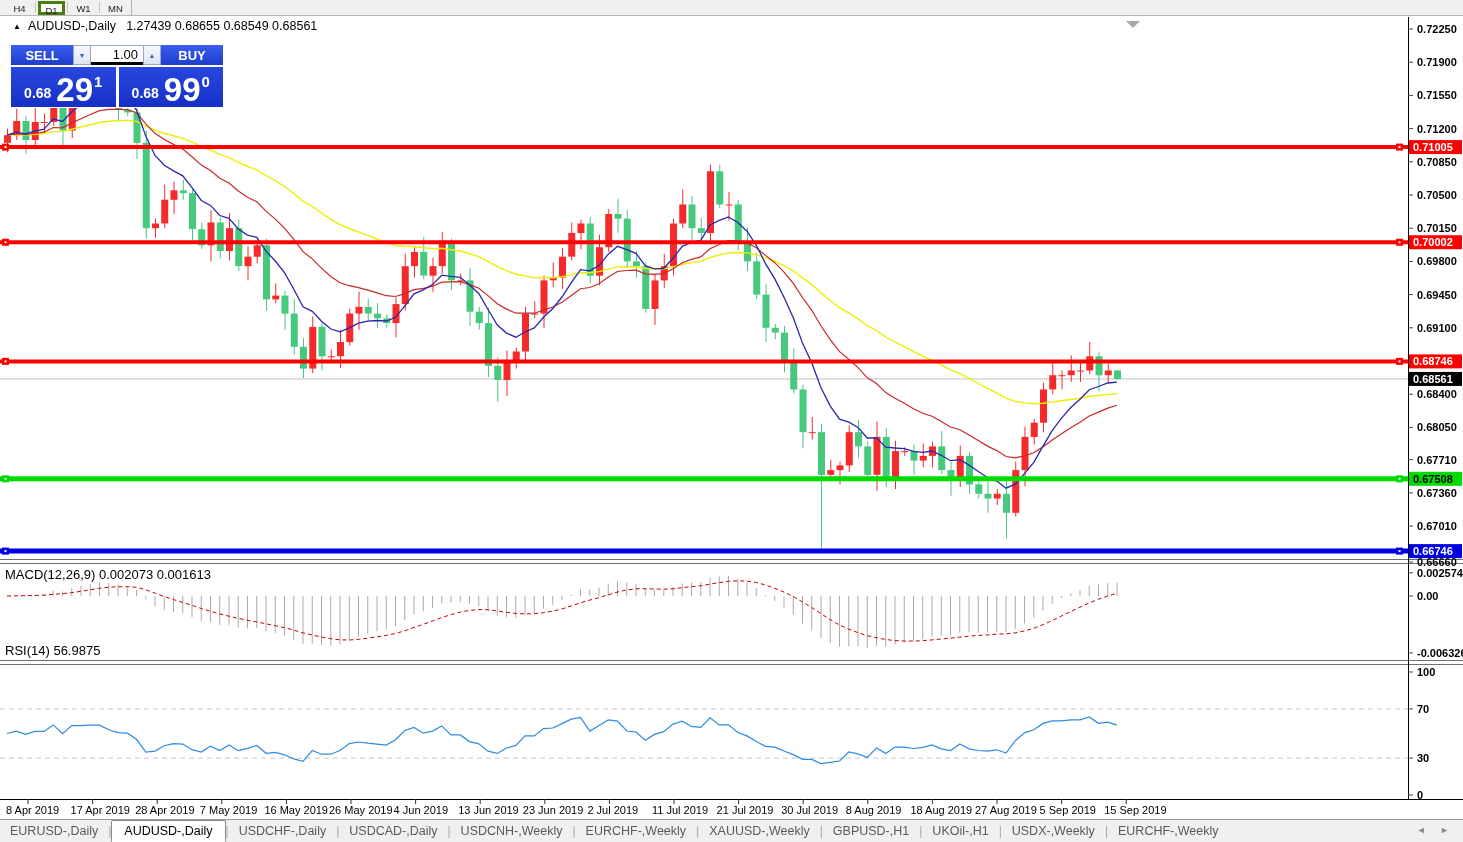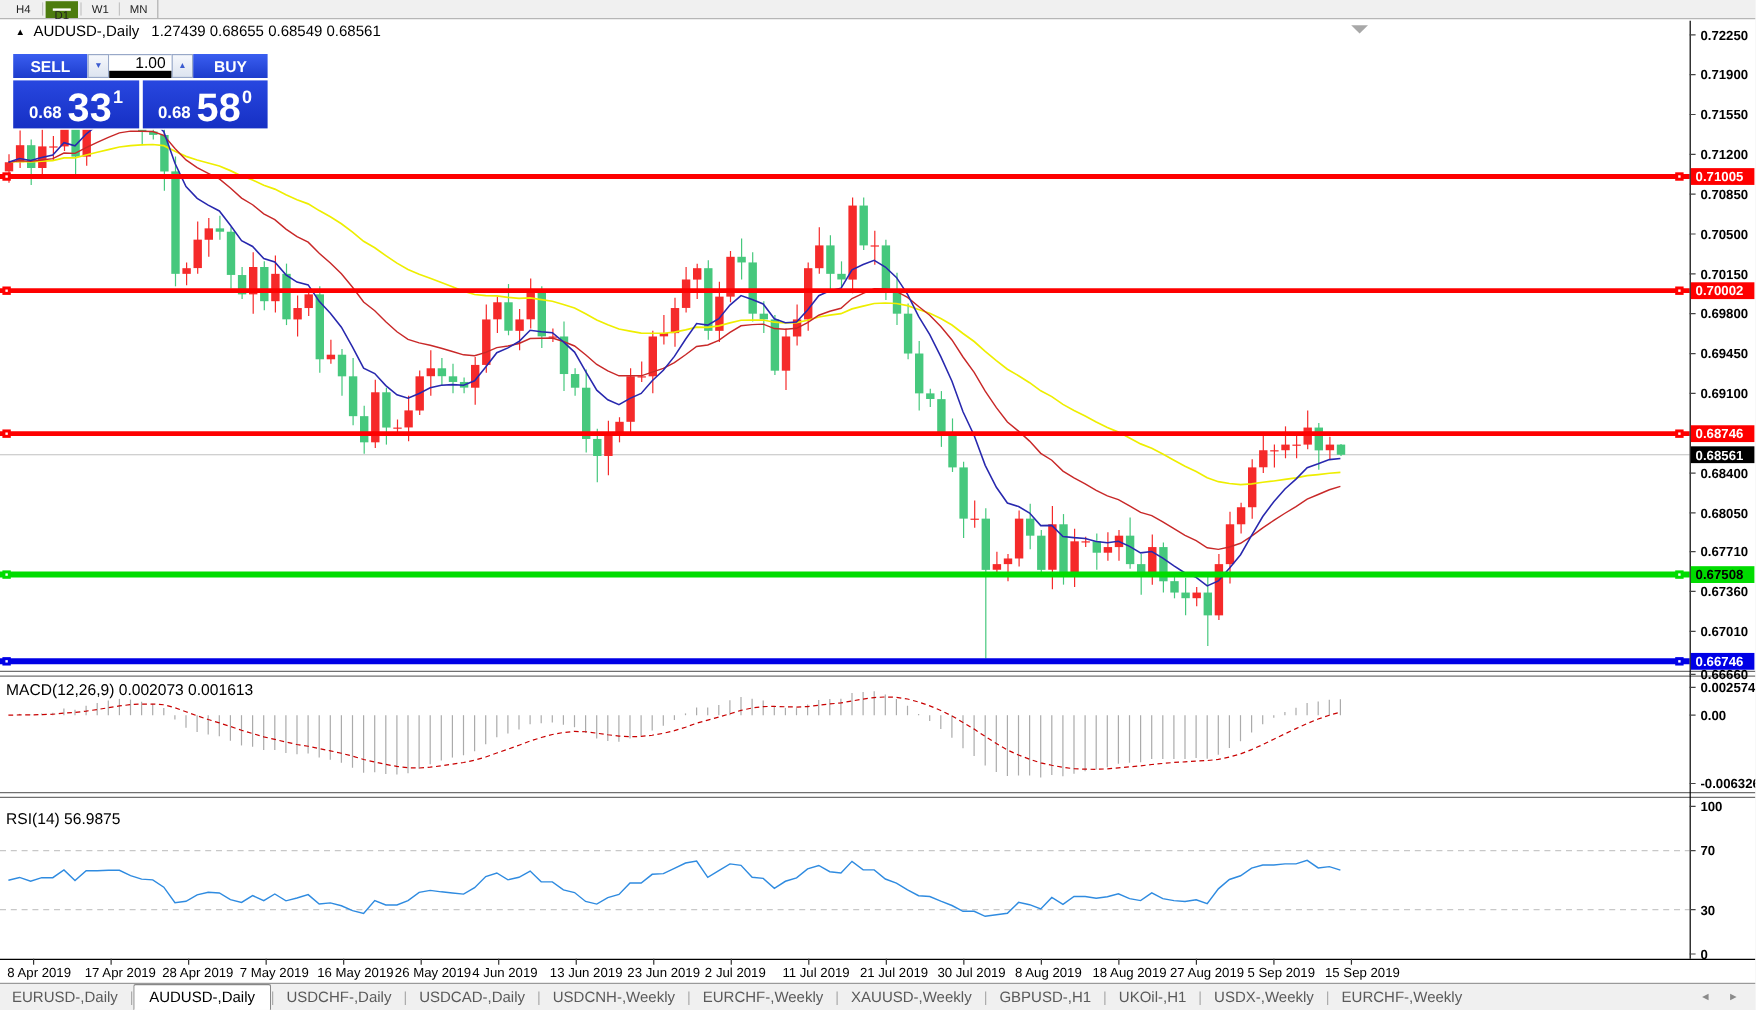--- a/index.html
+++ b/index.html
@@ -3,21 +3,21 @@
 <meta charset="utf-8">
 <style>
   html,body{margin:0;padding:0;background:#f0f0f0;}
   .stage{position:relative;width:1463px;height:842px;overflow:hidden;
          font-family:"Liberation Sans",sans-serif;background:#fff;}
   
   .tf-bar{position:absolute;left:0;top:0;width:1463px;height:16px;background:#f0f0f0;
           border-bottom:1px solid #b6b6b6;display:flex;align-items:center;padding-left:6px;box-sizing:border-box;}
   .tf-btn{width:27px;height:14px;line-height:14px;text-align:center;font-size:9.5px;color:#222;
           border:1px solid transparent;box-sizing:border-box;cursor:default;}
-  .tf-btn.active{background:#fdfdfd;border:6px solid #4d7c0f;}
+  .tf-btn.active{background:#fdfdfd;border:3px solid #4d7c0f;}
   .tf-sep{width:1px;height:11px;background:#c4c4c4;margin:0 2px;}
   .tf-sep.tall{height:15px;background:#b0b0b0;}
   
   .chart-area{position:absolute;left:0;top:17px;width:1463px;height:802px;background:#fff;}
   svg{position:absolute;left:0;top:0;}
   
   .chart-header{position:absolute;left:13px;top:2px;display:flex;align-items:center;
                 font-size:12.5px;color:#000;z-index:3;white-space:nowrap;}
   .chart-header .tri{font-size:8px;margin-right:7px;color:#000;}
   .chart-header .ohlc{margin-left:10px;}
@@ -27,21 +27,21 @@
   
   .trade-panel{position:absolute;left:10px;top:27px;width:214px;z-index:4;background:#fff;
                border:1px solid #fff;box-sizing:border-box;}
   .tp-row1{display:flex;height:20px;}
   .tp-btn{flex:0 0 62px;background:linear-gradient(#3a5ef0,#1d3ccc);color:#fff;font-size:13px;font-weight:600;
           display:flex;align-items:center;justify-content:center;cursor:pointer;}
   .tp-spin{flex:1;display:flex;background:#fff;}
   .tp-arrow{flex:0 0 18px;background:linear-gradient(#f6f8fc,#dde4f0);border:1px solid #98a8c8;
             box-sizing:border-box;color:#3b5bd0;font-size:7px;display:flex;align-items:center;justify-content:center;cursor:pointer;}
   .tp-vol{flex:1;background:#fff;color:#000;font-size:13px;display:flex;align-items:center;justify-content:flex-end;
-          padding-right:5px;border-top:1px solid #98a8c8;border-bottom:6px solid #000000;box-sizing:border-box;}
+          padding-right:5px;border-top:1px solid #98a8c8;border-bottom:3px solid #000000;box-sizing:border-box;}
   .tp-row2{display:flex;height:40px;margin-top:2px;gap:3px;}
   .price-box{flex:1;background:linear-gradient(#2847e0,#1630c4);color:#fff;display:flex;align-items:flex-end;
              justify-content:center;padding-bottom:3px;cursor:pointer;}
   .price-box .bf{font-size:14px;font-weight:700;margin-right:5px;margin-bottom:3px;}
   .price-box .pips{font-size:33px;font-weight:600;line-height:0.85;}
   .price-box .pipette{font-size:15px;font-weight:600;position:relative;top:-14px;margin-left:1px;}
   
   .pane-title{position:absolute;left:5px;font-size:13px;color:#000;z-index:3;white-space:nowrap;}
   
   .tab-bar{position:absolute;left:0;top:819px;width:1463px;height:23px;background:#f0f0f0;
@@ -598,33 +598,33 @@
         <div class="tp-spin">
           <div class="tp-arrow">▼</div>
           <div class="tp-vol">1.00</div>
           <div class="tp-arrow">▲</div>
         </div>
         <div class="tp-btn">BUY</div>
       </div>
       <div class="tp-row2">
         <div class="price-box">
           <span class="bf">0.68</span>
-          <span class="pips">33</span>
+          <span class="pips">29</span>
           <span class="pipette">1</span>
         </div>
         <div class="price-box">
           <span class="bf">0.68</span>
-          <span class="pips">58</span>
+          <span class="pips">99</span>
           <span class="pipette">0</span>
         </div>
       </div>
     </div>
 
     <div class="pane-title" style="top:550px">MACD(12,26,9) 0.002073 0.001613</div>
-    <div class="pane-title" style="top:658px">RSI(14) 56.9875</div>
+    <div class="pane-title" style="top:626px">RSI(14) 56.9875</div>
   </div>
 
   <div class="tab-bar" id="tab-bar">
     <div class="tab">EURUSD-,Daily</div>
       <span class="tab-sep">|</span>
       <div class="tab active">AUDUSD-,Daily</div>
       <span class="tab-sep">|</span>
       <div class="tab">USDCHF-,Daily</div>
       <span class="tab-sep">|</span>
       <div class="tab">USDCAD-,Daily</div>

